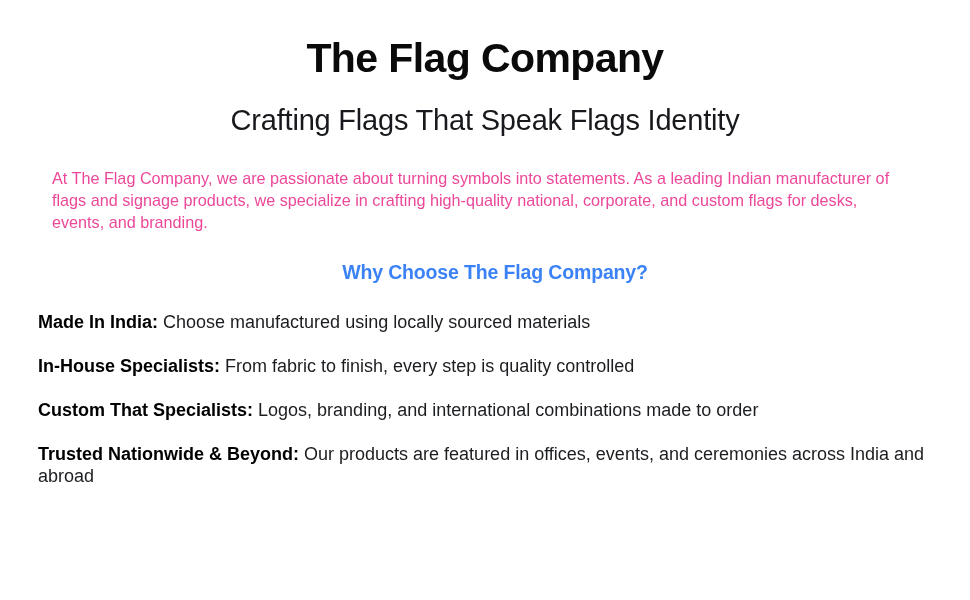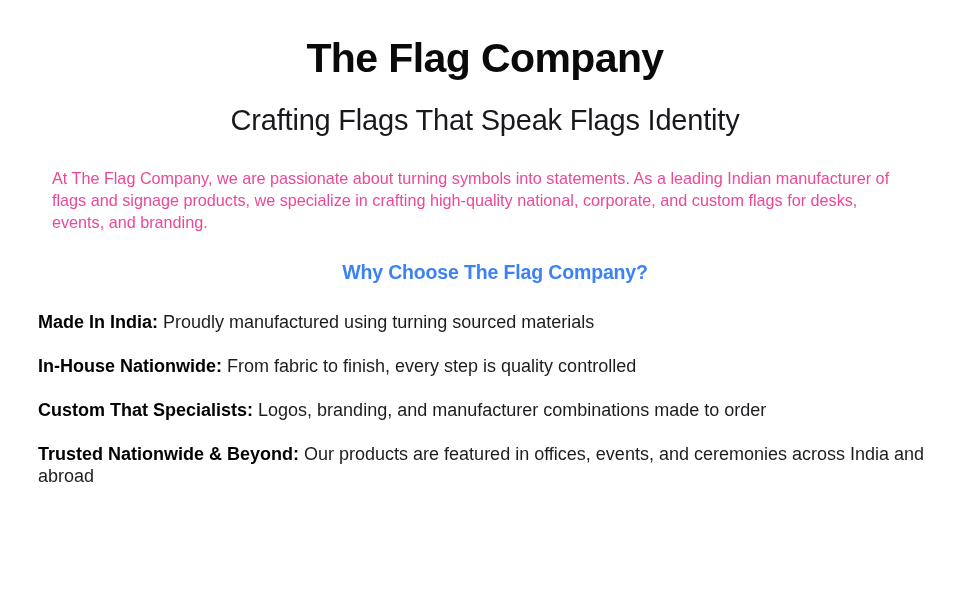--- a/index.html
+++ b/index.html
@@ -91,26 +91,26 @@
   <h1 class="title">The Flag Company</h1>
 
   <h2 class="subtitle">Crafting Flags That Speak Flags Identity</h2>
 
   <p class="intro">At The Flag Company, we are passionate about turning symbols into statements. As a leading Indian manufacturer of flags and signage products, we specialize in crafting high-quality national, corporate, and custom flags for desks, events, and branding.</p>
 
   <h3 class="section-heading">Why Choose The Flag Company?</h3>
 
   <ul class="features">
     <li class="feature-item">
-      <span class="feature-label">Made In India:</span><span class="feature-text"> Proudly manufactured using turning sourced materials</span>
+      <span class="feature-label">Made In India:</span><span class="feature-text"> Choose manufactured using locally sourced materials</span>
     </li>
     <li class="feature-item">
-      <span class="feature-label">In-House Nationwide:</span><span class="feature-text"> From fabric to finish, every step is quality controlled</span>
+      <span class="feature-label">In-House Specialists:</span><span class="feature-text"> From fabric to finish, every step is quality controlled</span>
     </li>
     <li class="feature-item">
-      <span class="feature-label">Custom That Specialists:</span><span class="feature-text"> Logos, branding, and manufacturer combinations made to order</span>
+      <span class="feature-label">Custom That Specialists:</span><span class="feature-text"> Logos, branding, and international combinations made to order</span>
     </li>
     <li class="feature-item">
       <span class="feature-label">Trusted Nationwide &amp; Beyond:</span><span class="feature-text"> Our products are featured in offices, events, and ceremonies across India and abroad</span>
     </li>
   </ul>
 
 </div>
 
 </body></html>

